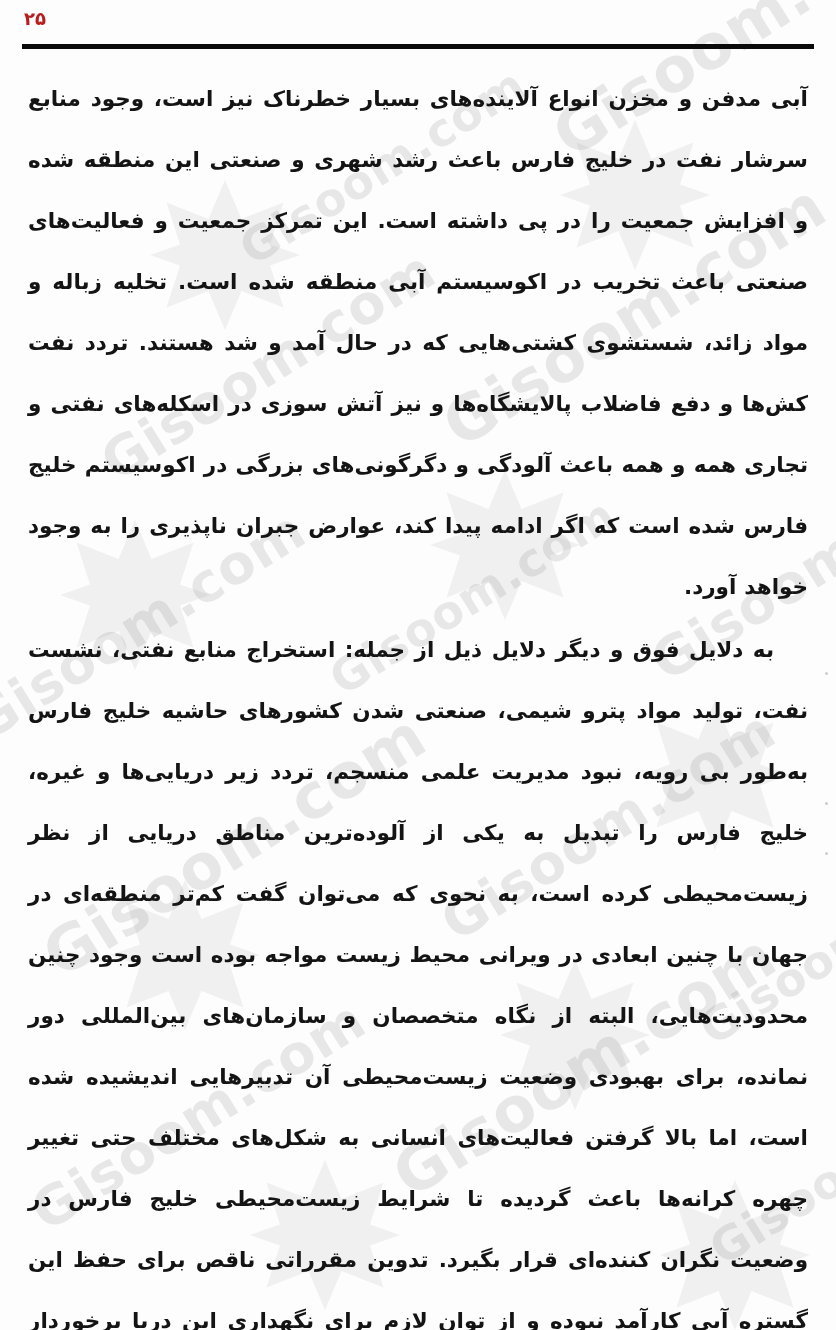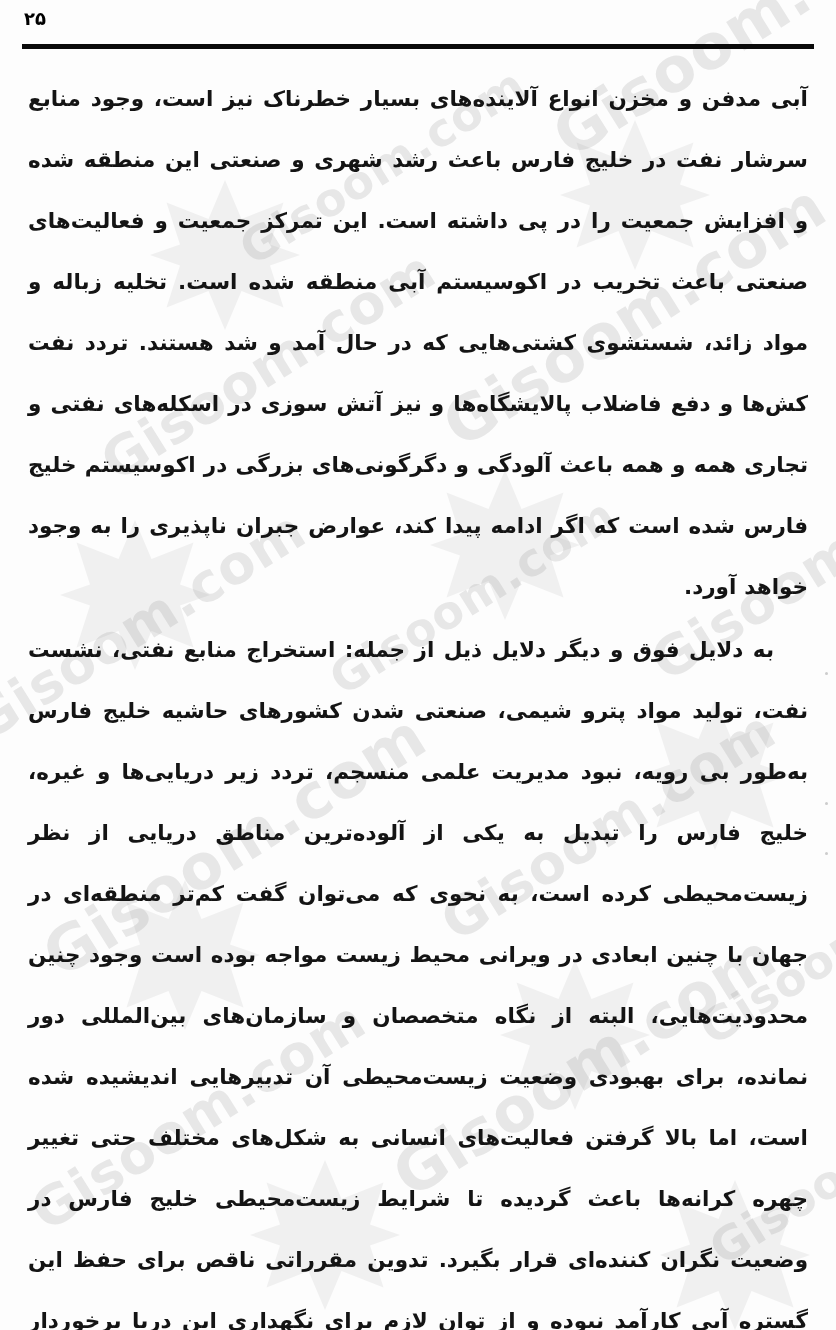--- a/index.html
+++ b/index.html
@@ -77,21 +77,21 @@
     font-size: 17.5px;
     font-weight: 700;
     color: #0d0d0d;
     letter-spacing: 0px;
     white-space: nowrap;
     font-family: "DejaVu Sans", "Liberation Sans", sans-serif;
   }
   .header-pagenum {
     font-size: 18px;
     font-weight: 700;
-    color: #000000;
+    color: #b91c1c;
     margin-right: 26px;
     font-family: "DejaVu Sans", "Liberation Sans", sans-serif;
     text-align: right;
   }
 
   .header-rule {
     position: absolute;
     top: 44px;
     left: 22px;
     right: 22px;

